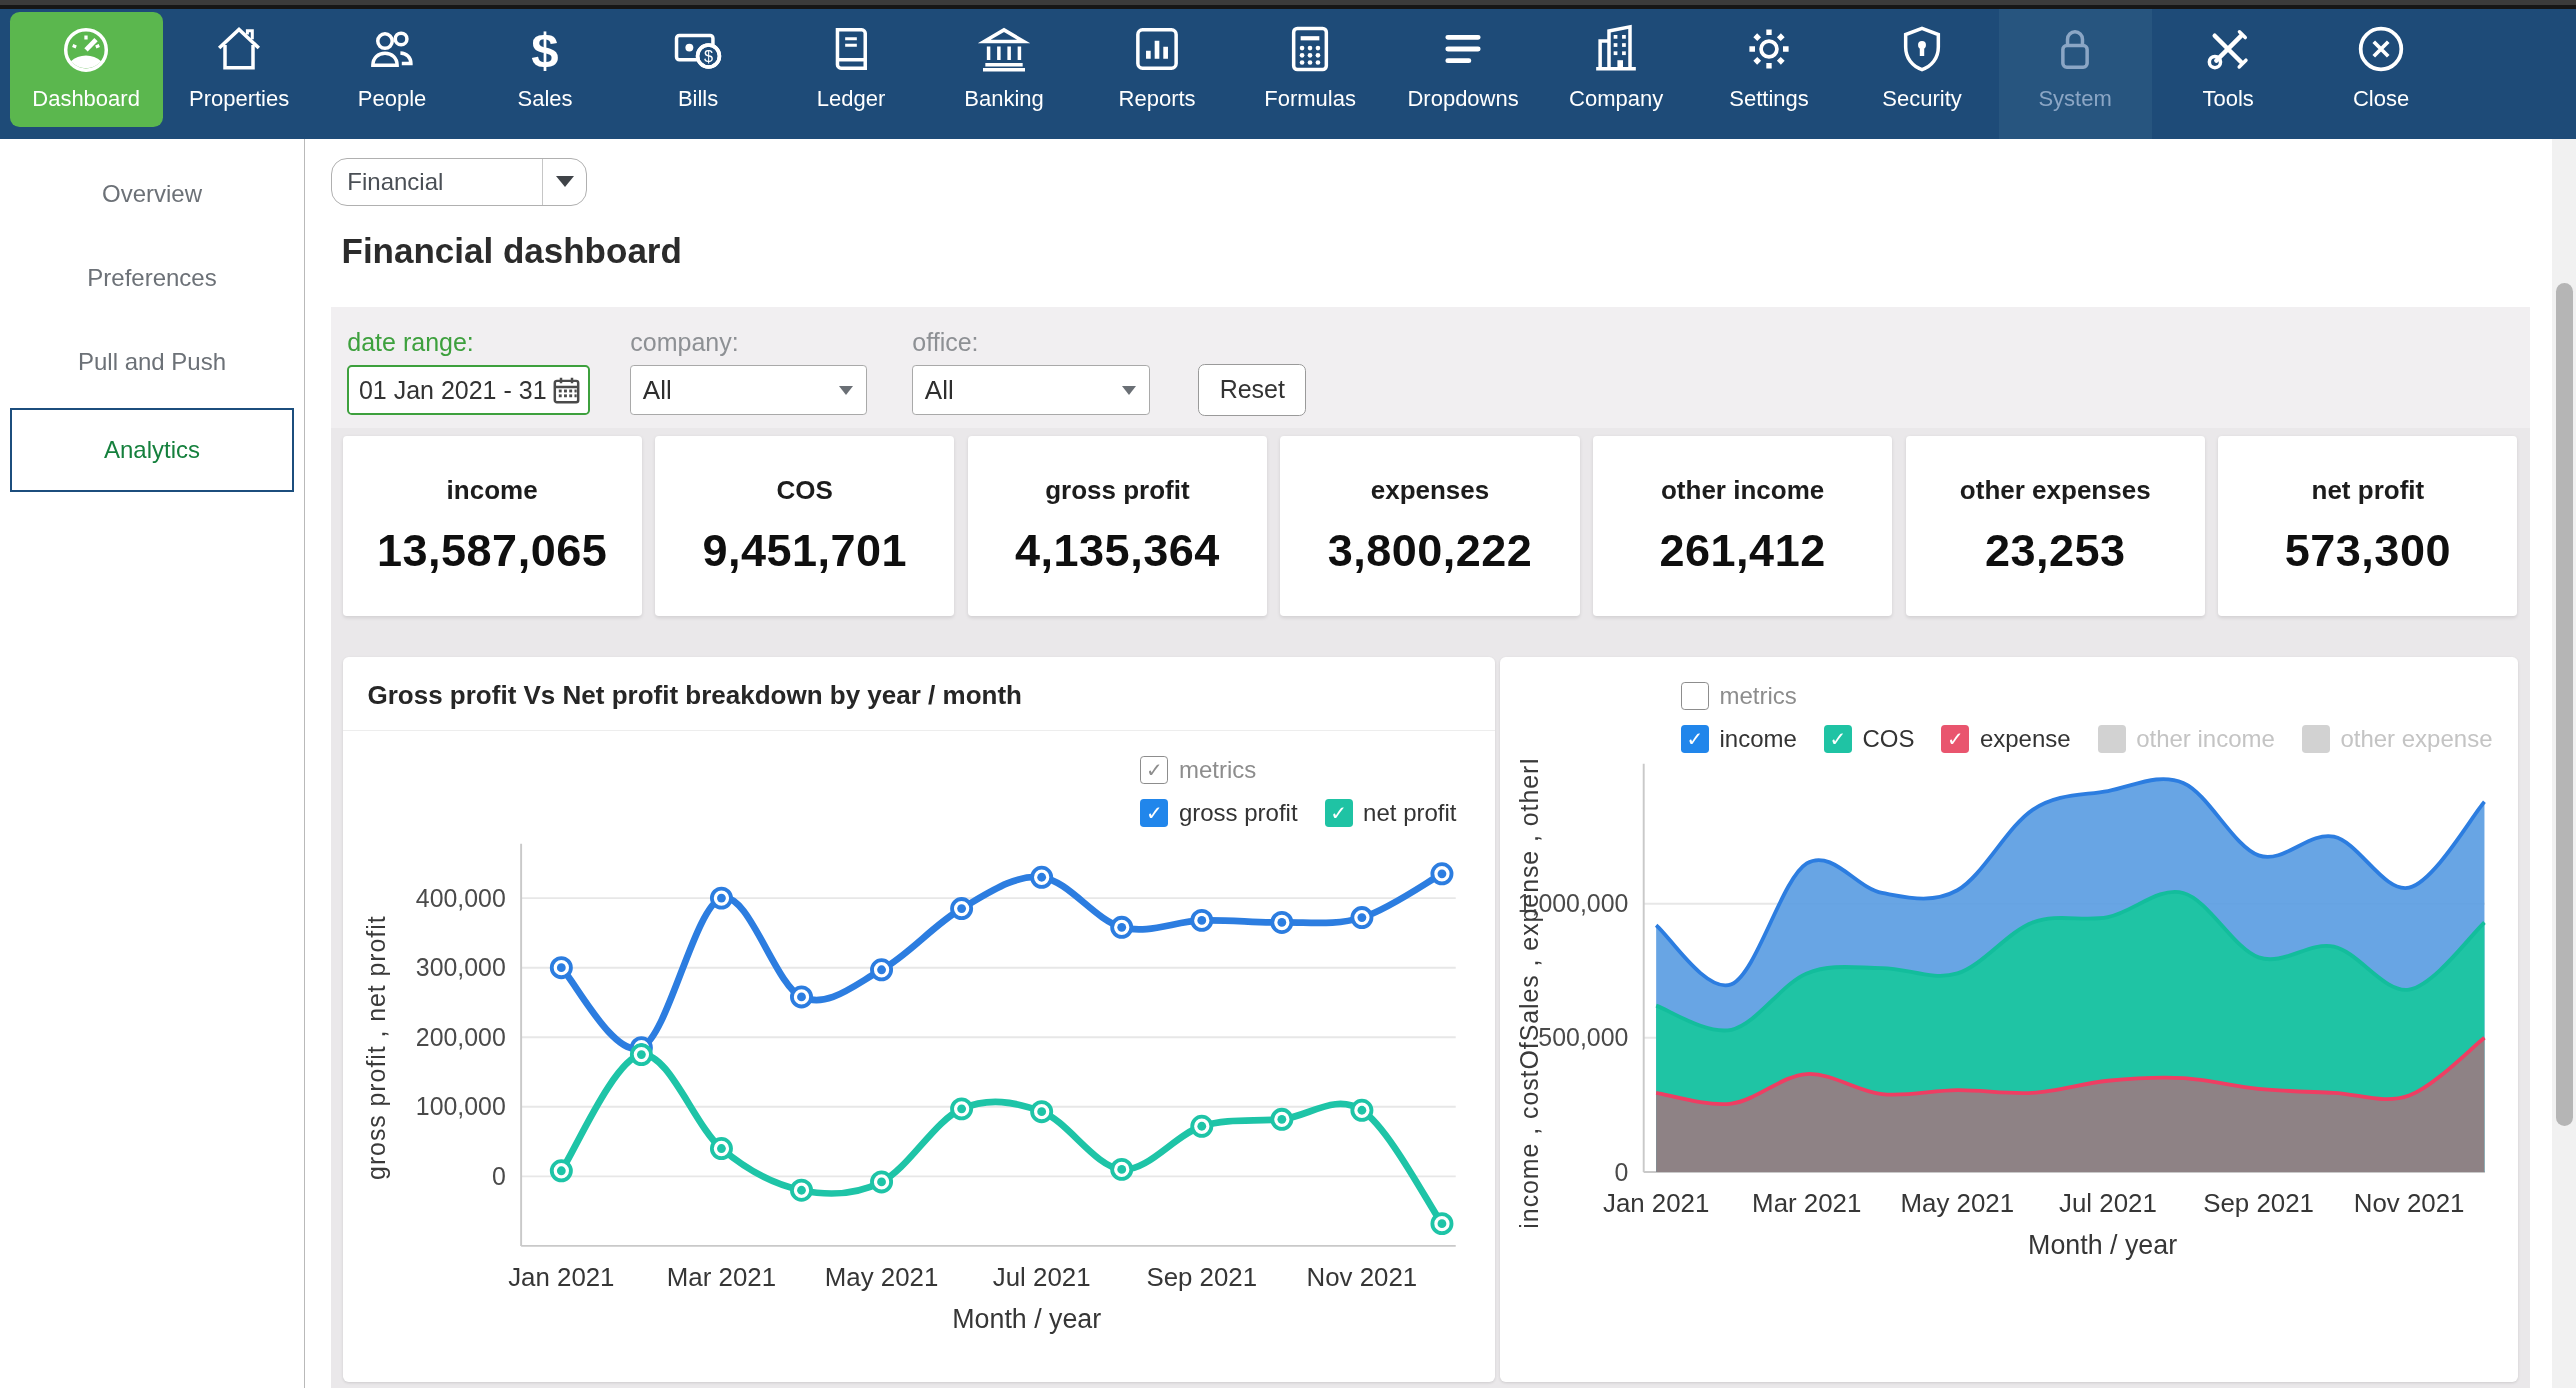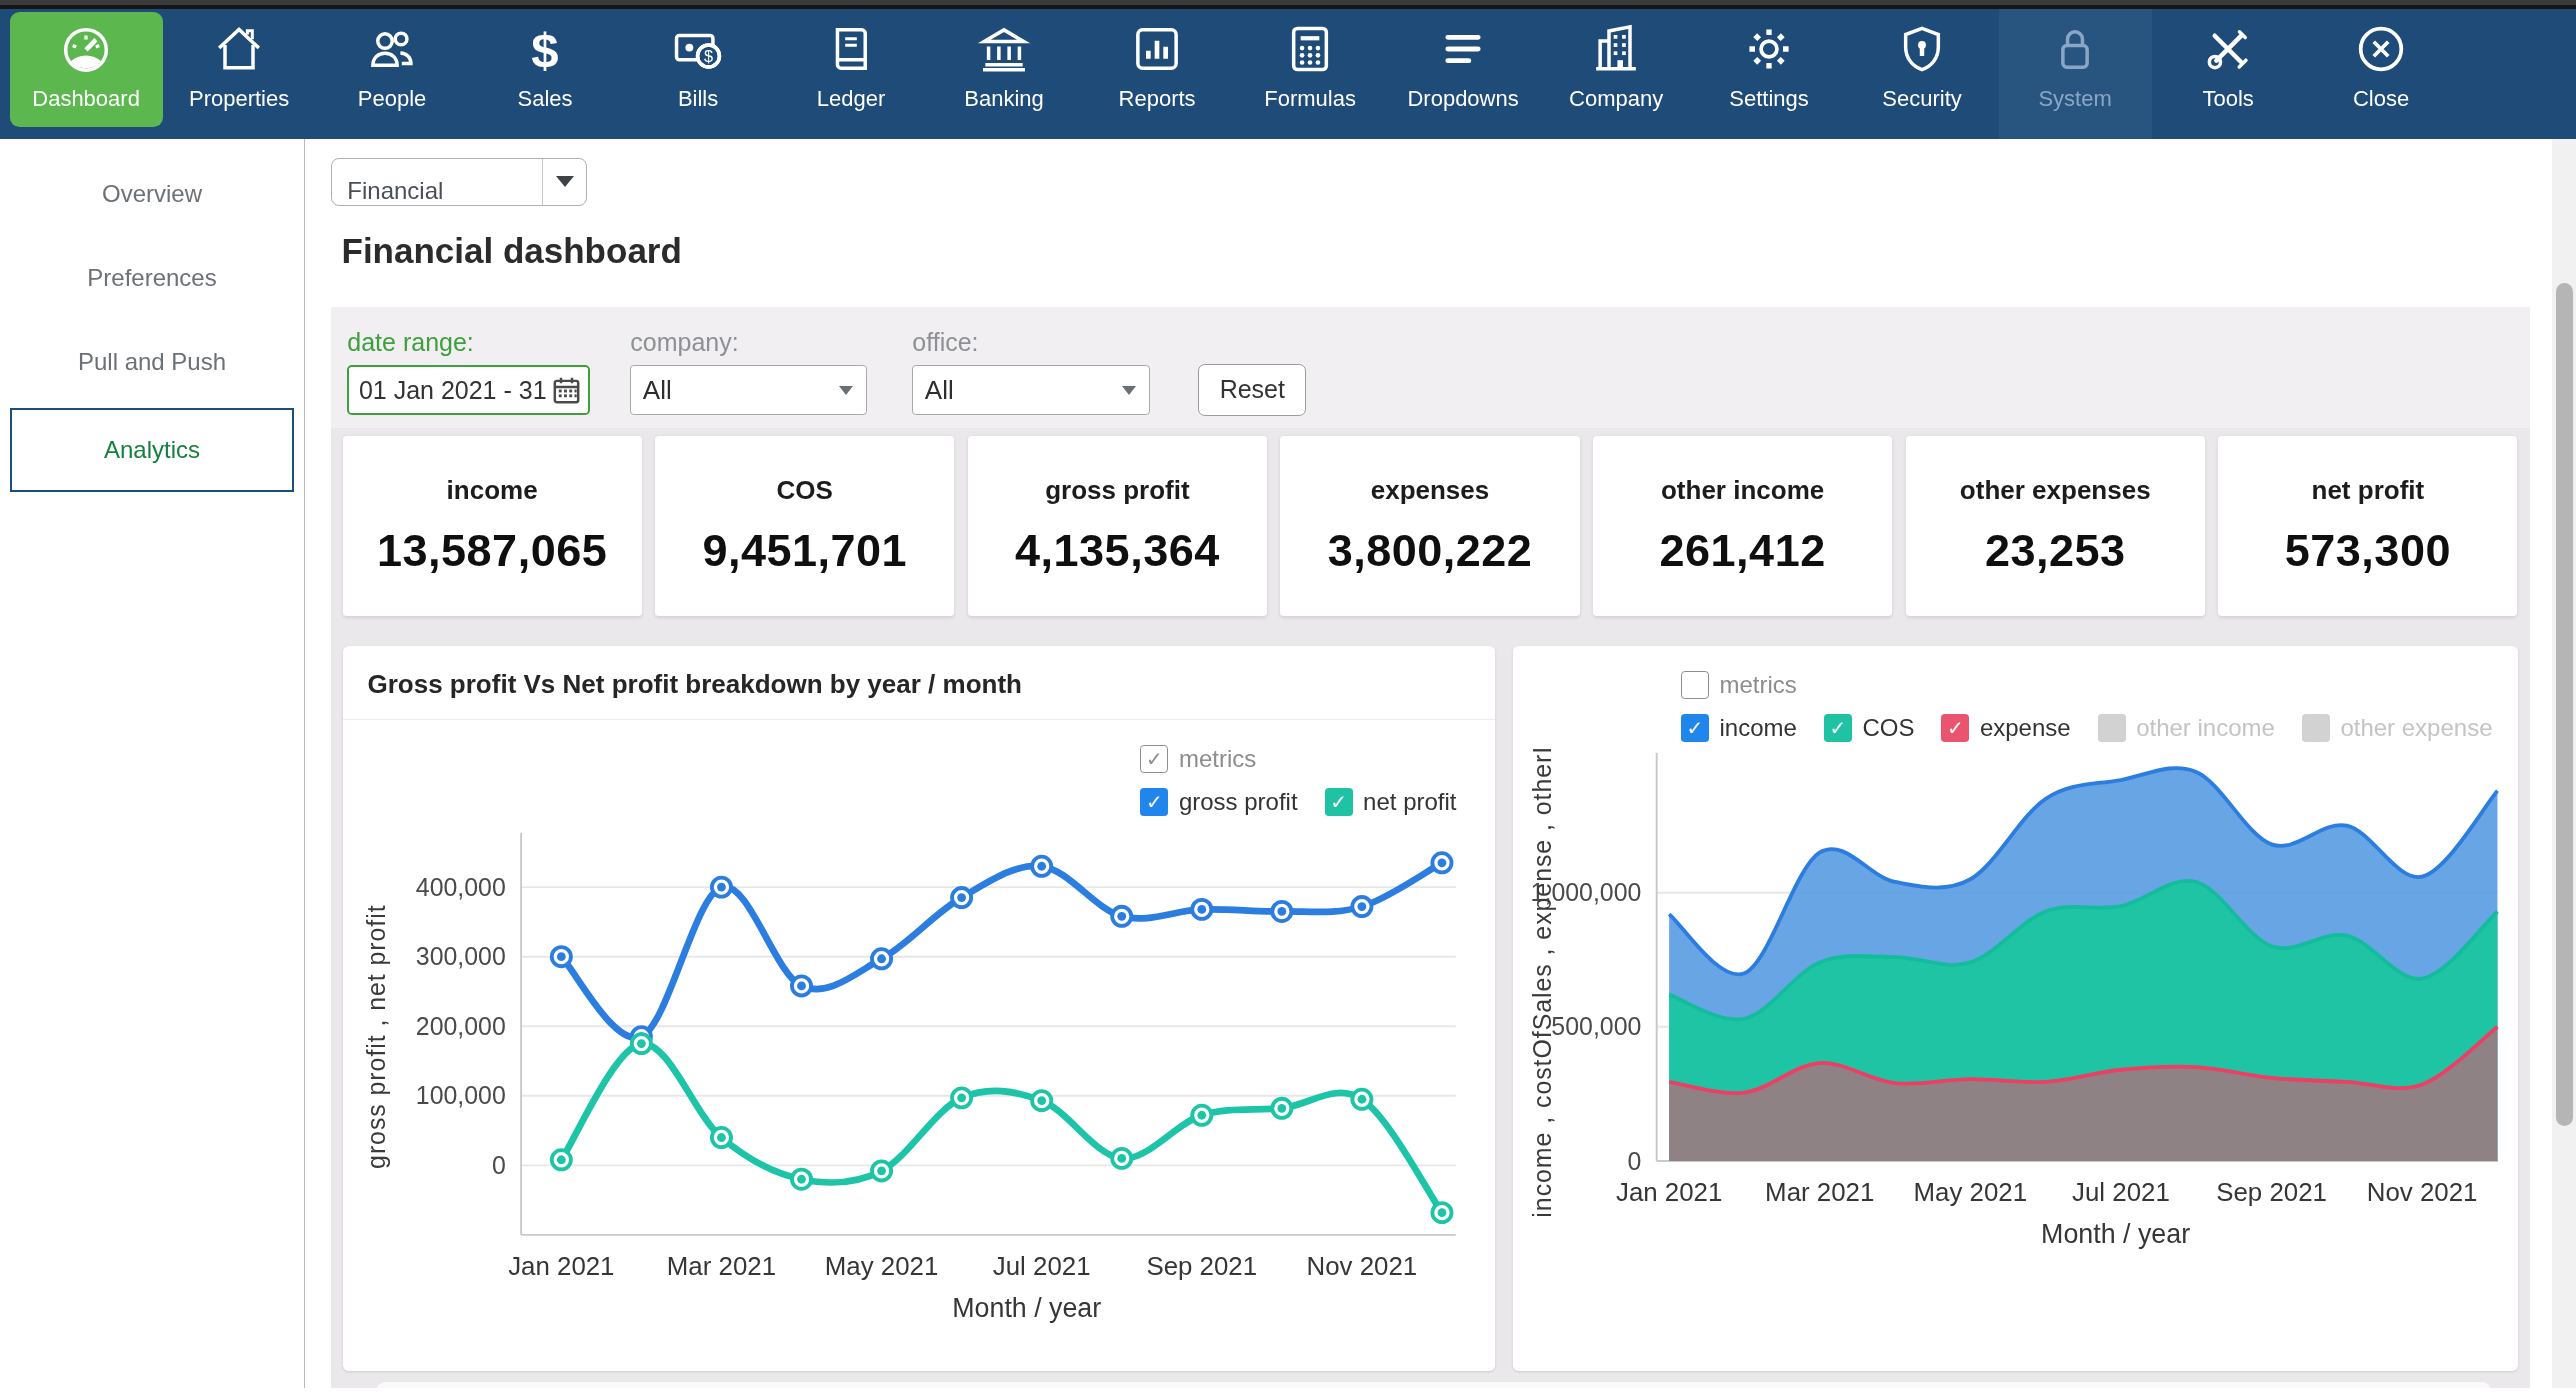--- a/index.html
+++ b/index.html
@@ -12,42 +12,42 @@
   .nav-item .nav-icon{width:56px;height:56px;display:block}
   .nav-item .nav-icon svg{width:56px;height:56px;display:block}
   .nav-label{font-size:22px;margin-top:8.6px;white-space:nowrap}
   .nav-item.active{background:#5bb74e;border-radius:9.6px;margin-top:3.8px;height:115px;padding-top:8.6px}
   .nav-item.disabled{background:#27557f;color:#8ba6c5}
   .body-row{display:flex;height:1249px}
   .sidebar{width:305px;background:#fff;border-right:1.9px solid #b9b9b9;padding-top:13.4px;flex:none}
   .side-item{height:84px;display:flex;align-items:center;justify-content:center;font-size:24px;color:#6c7177;cursor:pointer}
   .side-item.active{border:2.9px solid #1c4e7d;margin:3.8px 9.6px;height:84px;color:#15803d}
   .main{flex:1;position:relative;background:#fff;padding:19px 0 0 26px;overflow:hidden}
-  .module-select{width:256px;height:48px;border:1.9px solid #b0b0b0;border-radius:8px;background:#fff;display:flex;align-items:flex-end;cursor:pointer}
+  .module-select{width:256px;height:48px;border:1.9px solid #b0b0b0;border-radius:16px;background:#fff;display:flex;align-items:center;cursor:pointer}
   .ms-value{flex:1;padding-left:15.3px;font-size:24px;color:#4a4f55}
   .ms-arrow-zone{width:44px;height:100%;border-left:1.9px solid #c6c6c6;display:flex;align-items:center;justify-content:center}
   .arrow-down{width:0;height:0;border-left:9.6px solid transparent;border-right:9.6px solid transparent;border-top:11.5px solid #3f4348}
   .arrow-down.small{border-left-width:7.7px;border-right-width:7.7px;border-top-width:9.6px;border-top-color:#6a6f75}
   .page-title{font-size:35px;font-weight:700;color:#2b2b2b;margin:25px 0 0 10.5px;height:42px}
   .filter-band{margin-top:34px;width:2199px;height:121px;background:#f1eff1;display:flex;align-items:flex-start;padding:21px 0 0 16.3px}
   .fgroup{display:flex;flex-direction:column}
   .flabel{font-size:25px;color:#8d9094;margin-bottom:8.6px}
   .flabel.green{color:#3da03d}
   .date-input{width:243px;height:50px;border:2.9px solid #3da03d;border-radius:4.8px;background:#fff;display:flex;align-items:center;padding:0 5.7px 0 9.6px;cursor:pointer}
   .date-text{flex:1;font-size:25px;color:#333;white-space:nowrap;overflow:hidden}
   .cal{width:33px;height:33px;flex:none;margin-left:-5.7px}
   .cal svg{width:33px;height:33px;display:block}
   .fselect{height:50px;border:1.9px solid #a9a9a9;border-radius:3.8px;background:#fff;display:flex;align-items:center;justify-content:space-between;padding:0 13.4px 0 11.5px;cursor:pointer;font-size:26px;color:#2e2e2e}
   .reset-btn{width:108px;height:52px;border:1.9px solid #9a9a9a;border-radius:6.7px;background:#fff;font-size:25px;color:#333;font-family:"Liberation Sans",sans-serif;cursor:pointer;margin-top:36px}
   .dash-body{margin-top:0;width:2199px;height:960px;background:#eae8ea;padding:8.6px 12.5px 0 11.5px;overflow:hidden;margin-top:0}
   .kpi-row{display:flex;gap:13.4px}
   .kpi{flex:1;background:#fff;border-radius:3.8px;box-shadow:0 1.9px 3.8px rgba(0,0,0,.10);height:180px;display:flex;flex-direction:column;align-items:center;justify-content:center;gap:19px}
   .kpi-label{font-size:26px;font-weight:600;color:#1c1c1c}
   .kpi-value{font-size:45px;font-weight:700;color:#0f0f0f;letter-spacing:0.5px}
-  .charts-row{display:flex;gap:18px;margin-top:30px;height:725px}
+  .charts-row{display:flex;gap:5px;margin-top:41px;height:725px}
   .panel{background:#fff;border-radius:5.7px;box-shadow:0 1px 2.9px rgba(0,0,0,.12);overflow:hidden}
   .panel.left{width:1152px;flex:none}
   .panel.right{flex:1}
   .panel-title{font-size:26px;font-weight:700;color:#262626;padding:23px 25px 19px;border-bottom:1.9px solid #ededed}
   .legend{display:flex;flex-direction:column;align-items:flex-start;gap:14.4px;padding:25px 38px 7.7px 0;margin-left:auto;width:fit-content;white-space:nowrap}
   .panel.right .legend{padding-right:25px}
   .leg-row{display:flex;align-items:center}
   .leg-item{display:inline-flex;align-items:center;margin-right:27px;font-size:24px;color:#333;cursor:pointer}
   .leg-item:last-child{margin-right:0}
   .cb{width:28px;height:28px;border-radius:3.8px;display:inline-flex;align-items:center;justify-content:center;font-size:20px;color:#fff;margin-right:10.5px;flex:none}

